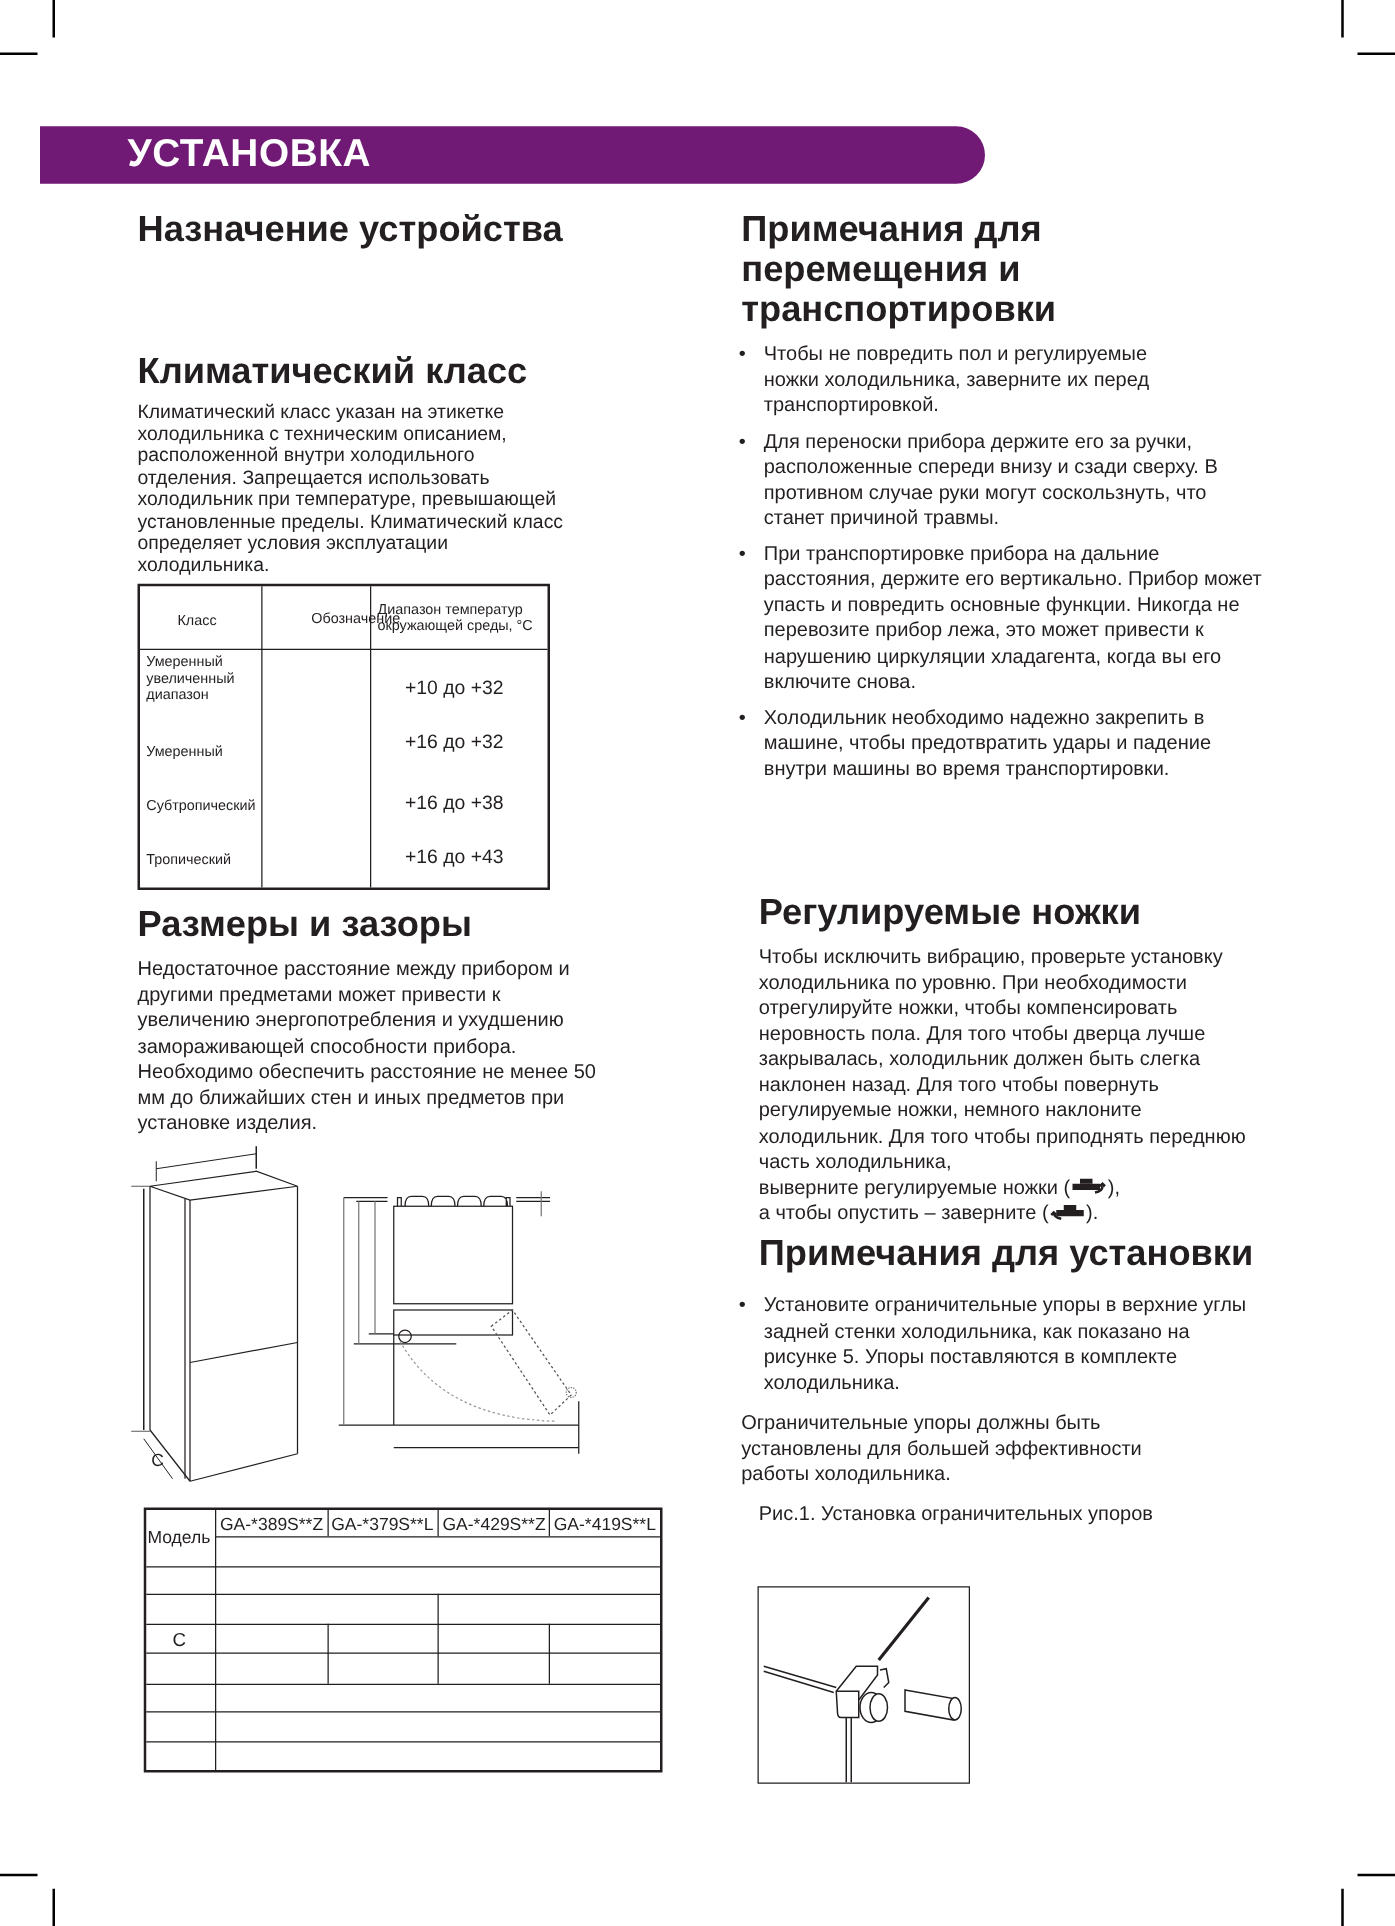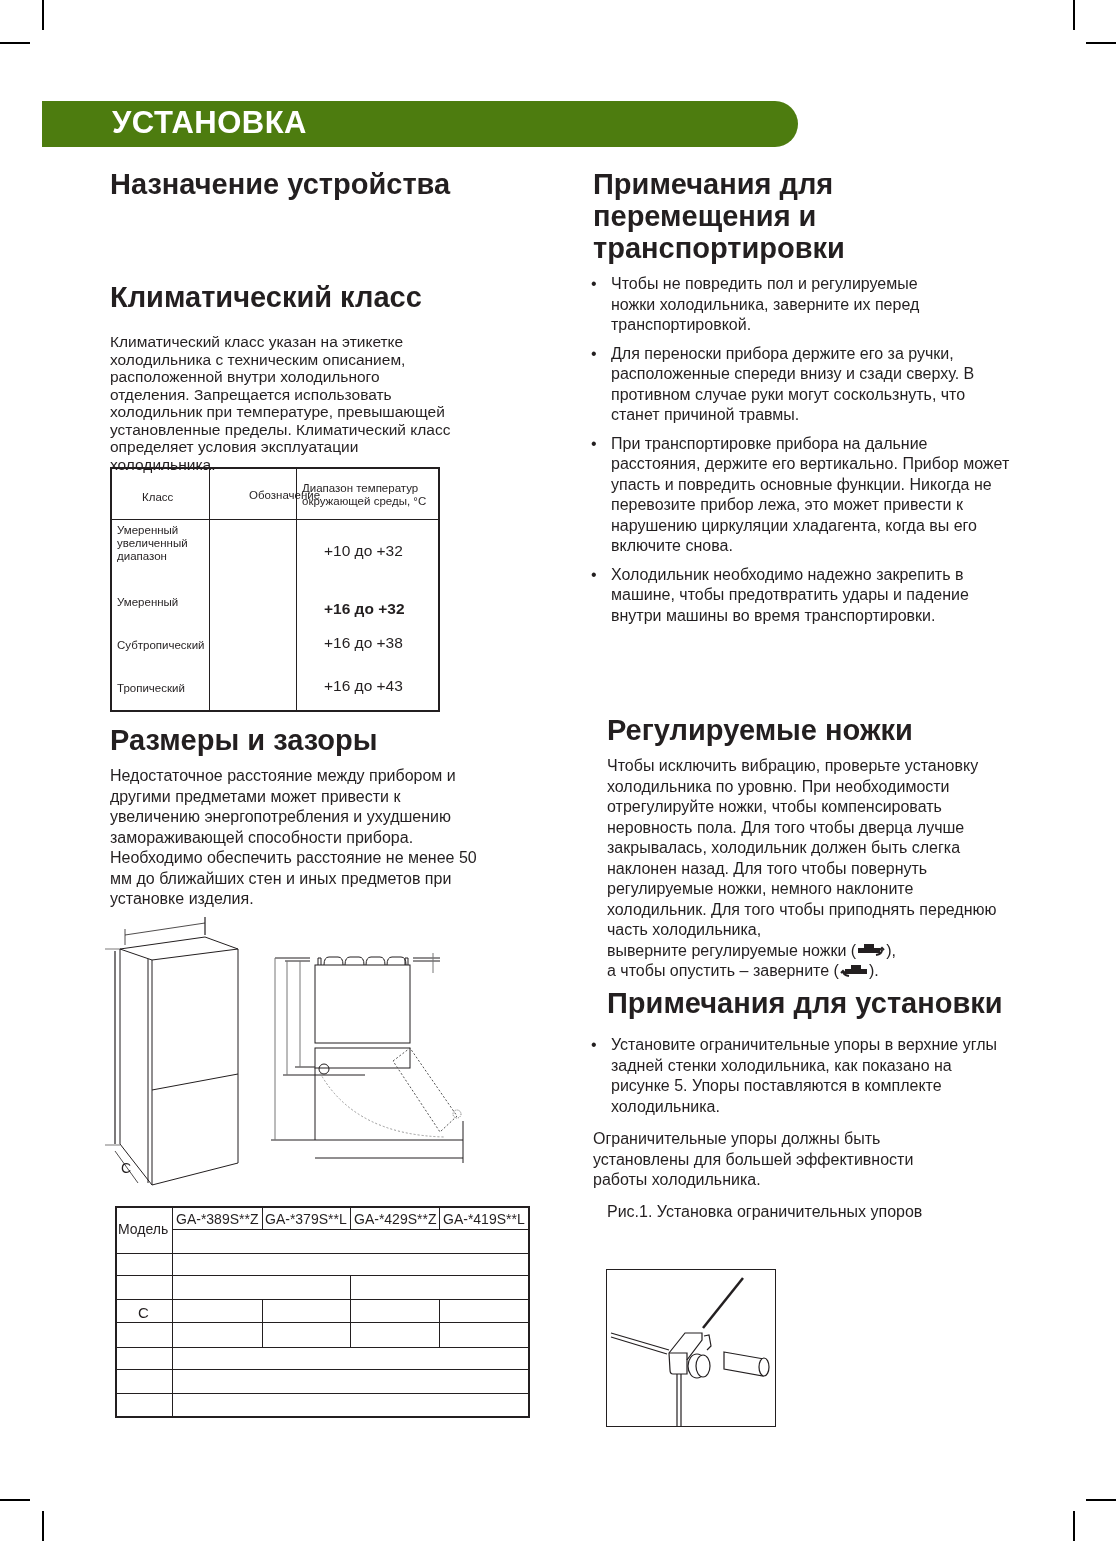--- a/index.html
+++ b/index.html
@@ -1,18 +1,18 @@
 <!DOCTYPE html>
 <html><head>
 <meta charset="utf-8">
 <style>
   html,body{margin:0;padding:0;background:#fff;}
   body{width:1116px;height:1541px;position:relative;overflow:hidden;font-family:"Liberation Sans",sans-serif;color:#231f20;}
   .crop{position:absolute;background:#000;}
-  .header-bar{position:absolute;left:42px;top:101px;width:756px;height:46px;background:#4d7c0f;border-radius:0 26px 26px 0;}
+  .header-bar{position:absolute;left:32px;top:101px;width:756px;height:46px;background:#701a75;border-radius:0 26px 26px 0;}
   .header-title{position:absolute;left:70px;top:4px;font-size:31px;font-weight:bold;color:#fff;letter-spacing:0.5px;}
   .col{position:absolute;}
   h2{margin:0;font-size:29px;font-weight:bold;color:#231f20;line-height:32px;}
   p{margin:0;font-size:16px;line-height:20.5px;color:#231f20;}
   .small{font-size:15.5px;line-height:17.5px;}
   .climate-table{position:absolute;left:110px;top:467px;width:330px;height:245px;border:2px solid #231f20;box-sizing:border-box;}
   .ct-vline{position:absolute;top:0;bottom:0;width:1px;background:#231f20;}
   .ct-hline{position:absolute;left:0;right:0;height:1px;background:#231f20;}
   .ct-text{position:absolute;font-size:11.5px;line-height:13px;color:#231f20;}
   .ct-range{position:absolute;font-size:15.5px;color:#231f20;}
@@ -42,36 +42,36 @@
 <div class="header-bar">
   <div class="header-title">УСТАНОВКА</div>
 </div>
 
 <div class="col" style="left:110px;top:168px;width:380px;">
   <h2>Назначение устройства</h2>
 </div>
 
 <div class="col" style="left:110px;top:281px;width:380px;">
   <h2>Климатический класс</h2>
-  <p class="small" style="margin-top:20px;width:350px;">Климатический класс указан на этикетке холодильника с техническим описанием, расположенной внутри холодильного отделения. Запрещается использовать холодильник при температуре, превышающей установленные пределы. Климатический класс определяет условия эксплуатации холодильника.</p>
+  <p class="small" style="margin-top:8px;width:350px;">Климатический класс указан на этикетке холодильника с техническим описанием, расположенной внутри холодильного отделения. Запрещается использовать холодильник при температуре, превышающей установленные пределы. Климатический класс определяет условия эксплуатации холодильника.</p>
 </div>
 
 <div class="climate-table">
   <div class="ct-vline" style="left:97px;"></div>
   <div class="ct-vline" style="left:184px;"></div>
   <div class="ct-hline" style="top:50px;"></div>
   <div class="ct-text" style="left:30px;top:22px;">Класс</div>
   <div class="ct-text" style="left:104px;top:20px;margin-left:33px;">Обозначение</div>
   <div class="ct-text" style="left:190px;top:13px;width:140px;">Диапазон температур окружающей среды, °C</div>
 
   <div class="ct-text" style="left:5px;top:55px;width:80px;">Умеренный увеличенный диапазон</div>
   <div class="ct-range" style="left:212px;top:73px;">+10 до +32</div>
 
   <div class="ct-text" style="left:5px;top:127px;">Умеренный</div>
-  <div class="ct-range" style="left:212px;top:131px;font-weight:bold;">+16 до +32</div>
+  <div class="ct-range" style="left:212px;top:116px;">+16 до +32</div>
 
   <div class="ct-text" style="left:5px;top:170px;">Субтропический</div>
   <div class="ct-range" style="left:212px;top:165px;">+16 до +38</div>
 
   <div class="ct-text" style="left:5px;top:213px;">Тропический</div>
   <div class="ct-range" style="left:212px;top:208px;">+16 до +43</div>
 </div>
 
 <div class="col" style="left:110px;top:724px;width:380px;">
   <h2>Размеры и зазоры</h2>

